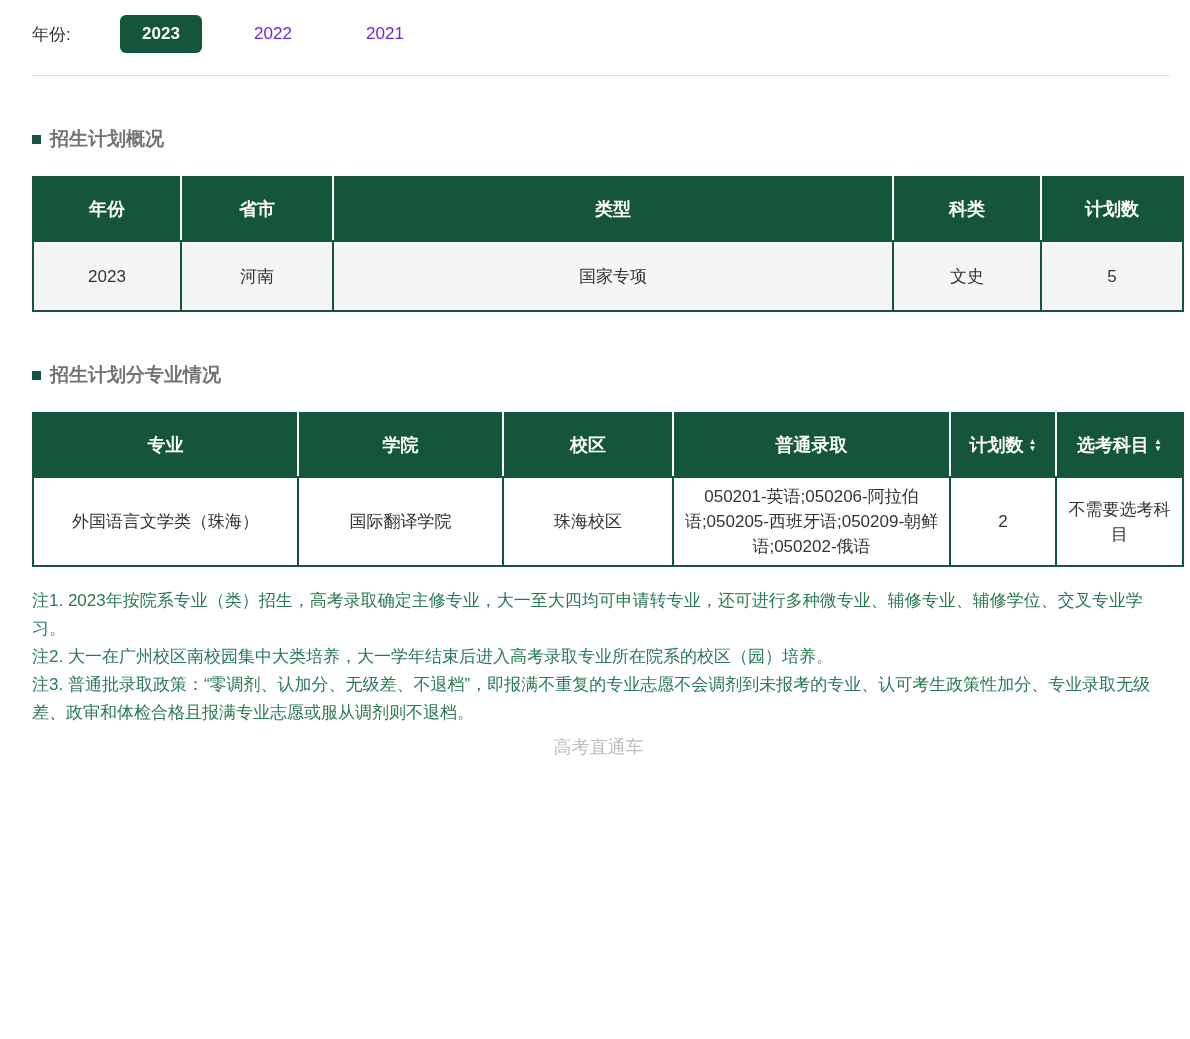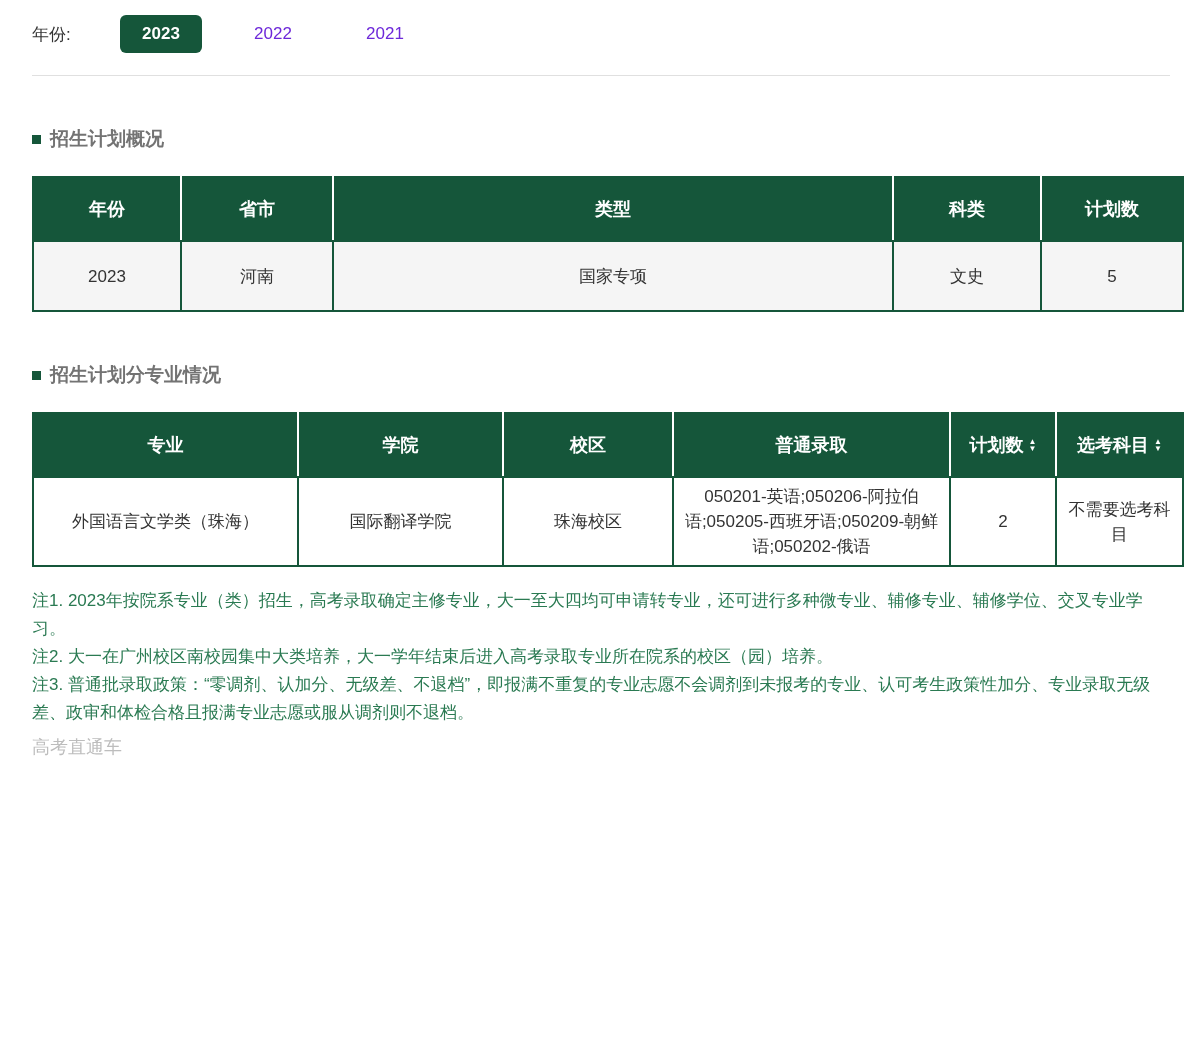--- a/index.html
+++ b/index.html
@@ -46,21 +46,21 @@
   .tbl-majors td { background: #ffffff; height: 66px; }
   .th-flex { display: inline-flex; align-items: center; justify-content: center; }
   .sort { display: inline-flex; flex-direction: column; margin-left: 5px; line-height: 0; }
   .sort span { font-size: 8px; line-height: 7px; color: #ffffff; }
 
   
   .notes { margin-top: 20px; }
   .note { font-size: 17px; line-height: 28px; color: #2a7a52; }
 
   
-  .watermark { text-align: left; padding-right: 5px; margin-top: 8px;
+  .watermark { text-align: center; padding-right: 5px; margin-top: 8px;
     font-size: 18px; color: #bdbdbd; }
 </style>
 </head>
 <body>
 
 <div class="page">
 
   <div class="filters">
     <div class="filter-row">
       <span class="filter-label">年份:</span>

